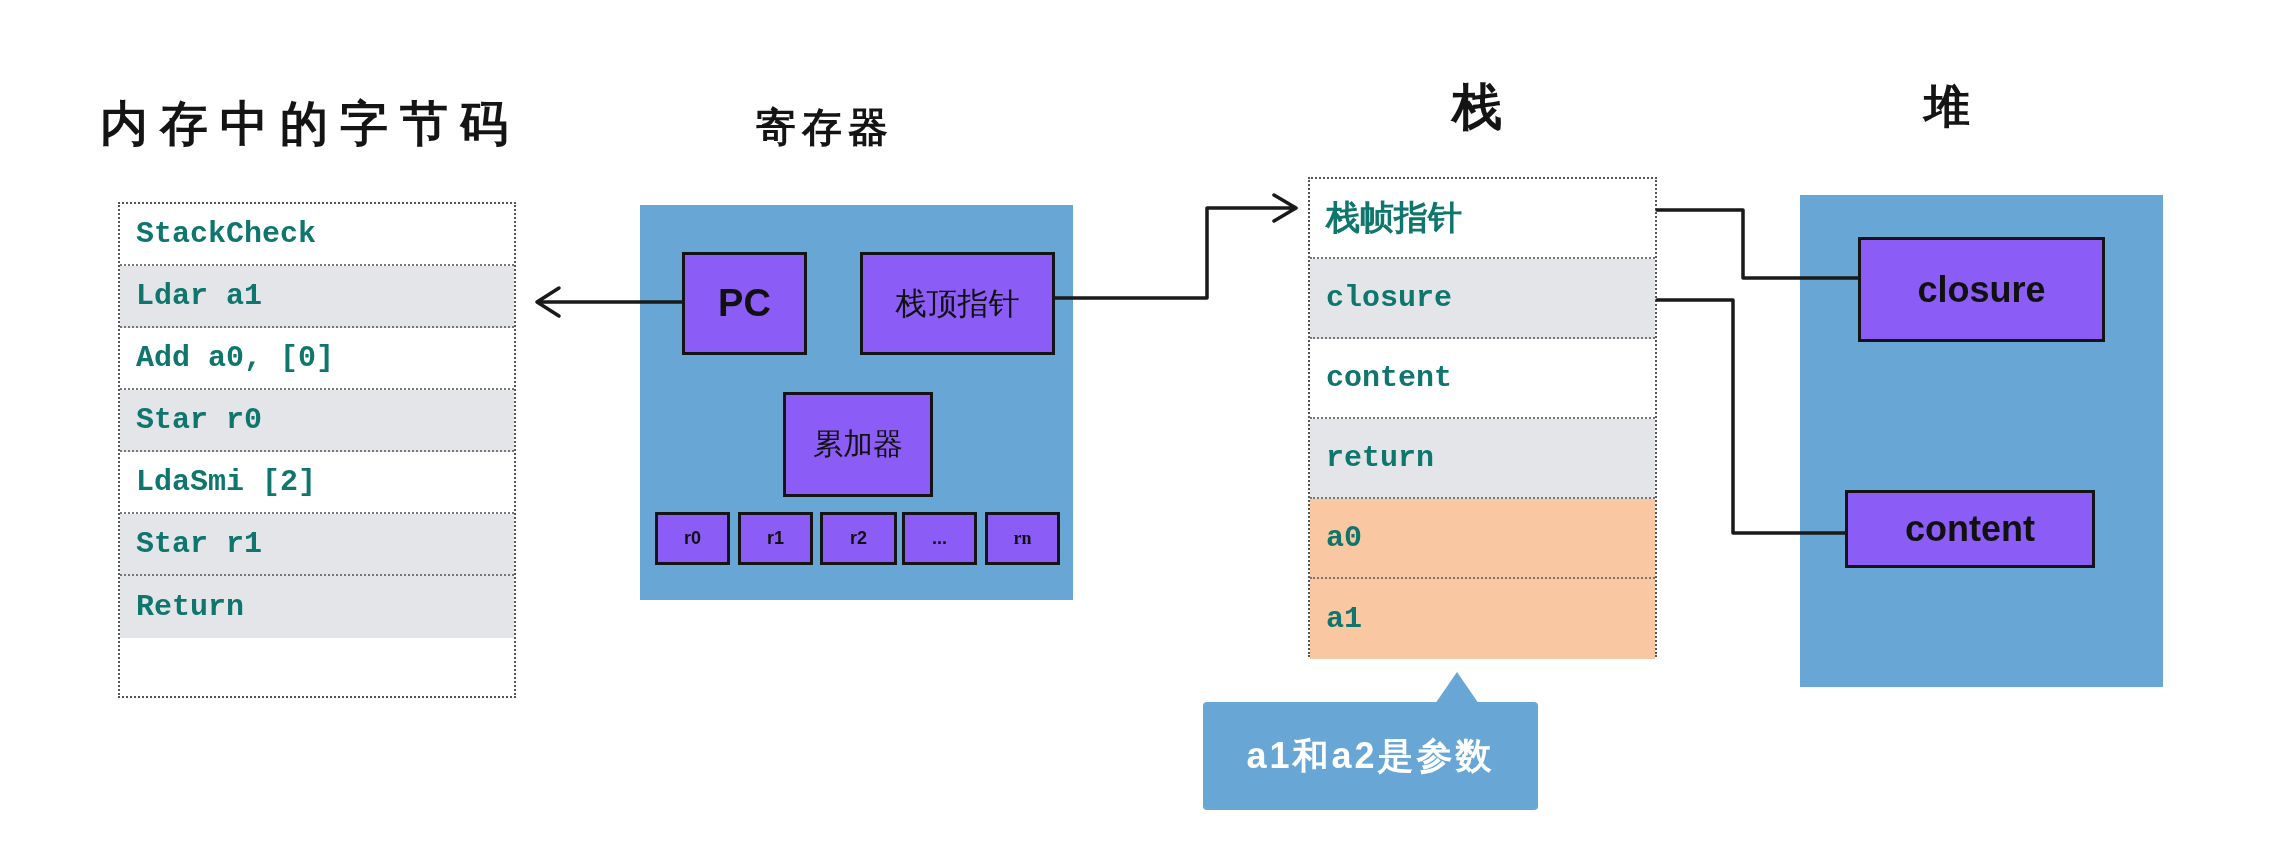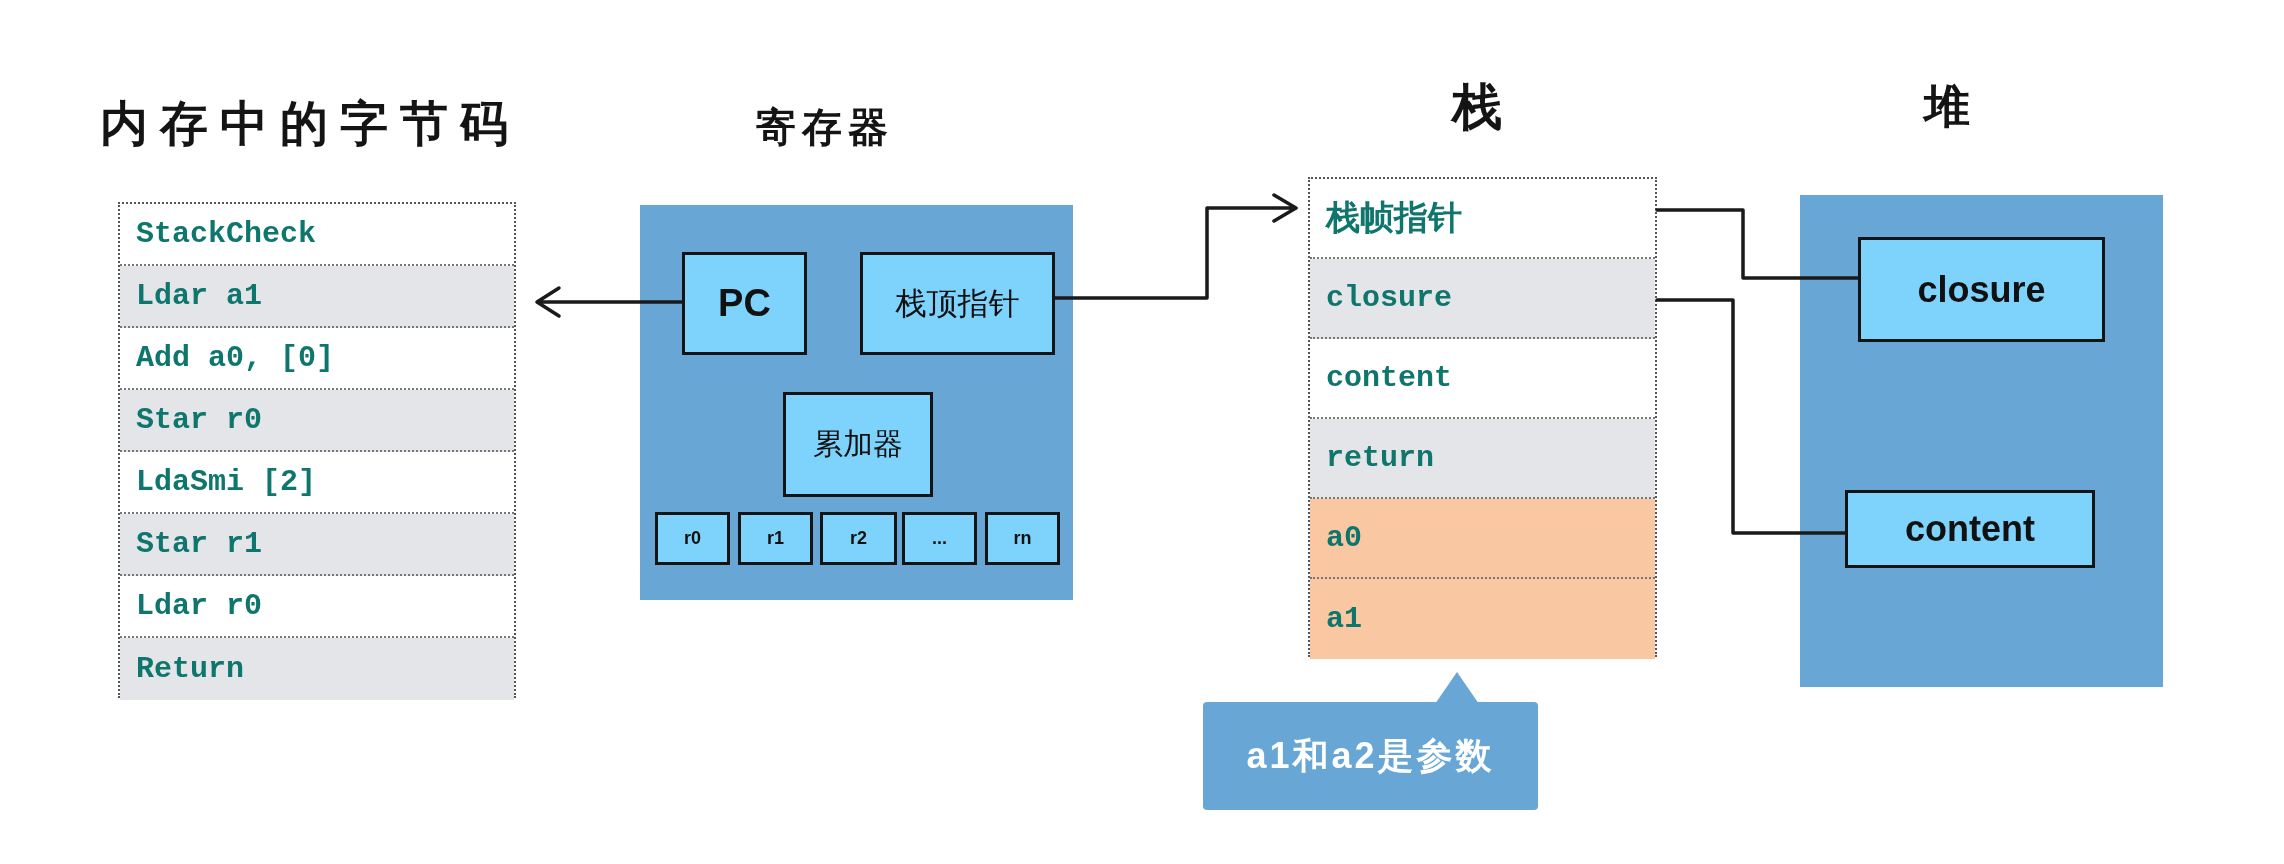--- a/index.html
+++ b/index.html
@@ -47,34 +47,34 @@
   .bg-orange{background:#f9c7a1;text-align:center;}
 
   
   .bluebox{position:absolute;background:#68a7d5;}
   #registers-box{left:640px;top:205px;width:433px;height:395px;}
   #heap-box{left:1800px;top:195px;width:363px;height:492px;}
 
   .wbox{
     position:absolute;
     box-sizing:border-box;
-    background:#7dd3fc;
+    background:#8b5cf6;
     border:3px solid #141414;
     display:flex;align-items:center;justify-content:center;
     color:#111;white-space:nowrap;
   }
   #pc-box{left:682px;top:252px;width:125px;height:103px;font-size:38px;font-weight:700;}
   #stp-box{left:860px;top:252px;width:195px;height:103px;font:400 31px "Liberation Serif","DejaVu Serif",serif;}
   #acc-box{left:783px;top:392px;width:150px;height:105px;font:400 30px "Liberation Serif","DejaVu Serif",serif;}
   .rreg{top:512px;height:53px;font-size:18px;font-weight:700;}
   #r0-box{left:655px;width:75px;}
   #r1-box{left:738px;width:75px;}
   #r2-box{left:820px;width:77px;}
   #rdots-box{left:902px;width:75px;}
-  #rn-box{left:985px;width:75px;}
+  #rn-box{left:985px;width:75px;font-family:Liberation Serif, serif;}
   #heap-closure-box{left:1858px;top:237px;width:247px;height:105px;font-size:36px;font-weight:700;}
   #heap-content-box{left:1845px;top:490px;width:250px;height:78px;font-size:36px;font-weight:700;}
 
   
   #bubble{
     position:absolute;left:1203px;top:702px;width:335px;height:108px;
     background:#68a7d5;border-radius:4px;
     display:flex;align-items:center;justify-content:center;
     color:#ffffff;font-size:36px;font-weight:700;letter-spacing:3px;
     white-space:nowrap;
@@ -98,21 +98,20 @@
   <div class="title" id="stack-title">栈</div>
   <div class="title" id="heap-title">堆</div>
 
   <div class="dlist" id="bytecode-list">
     <div class="row bg-white">StackCheck</div>
     <div class="row bg-gray">Ldar a1</div>
     <div class="row bg-white">Add a0, [0]</div>
     <div class="row bg-gray">Star r0</div>
     <div class="row bg-white">LdaSmi [2]</div>
     <div class="row bg-gray">Star r1</div>
-    <div class="row bg-white">Ldar r0</div>
     <div class="row bg-gray">Return</div>
   </div>
 
   <div class="bluebox" id="registers-box"></div>
   <div class="wbox" id="pc-box">PC</div>
   <div class="wbox" id="stp-box">栈顶指针</div>
   <div class="wbox" id="acc-box">累加器</div>
   <div class="wbox rreg" id="r0-box">r0</div>
   <div class="wbox rreg" id="r1-box">r1</div>
   <div class="wbox rreg" id="r2-box">r2</div>

